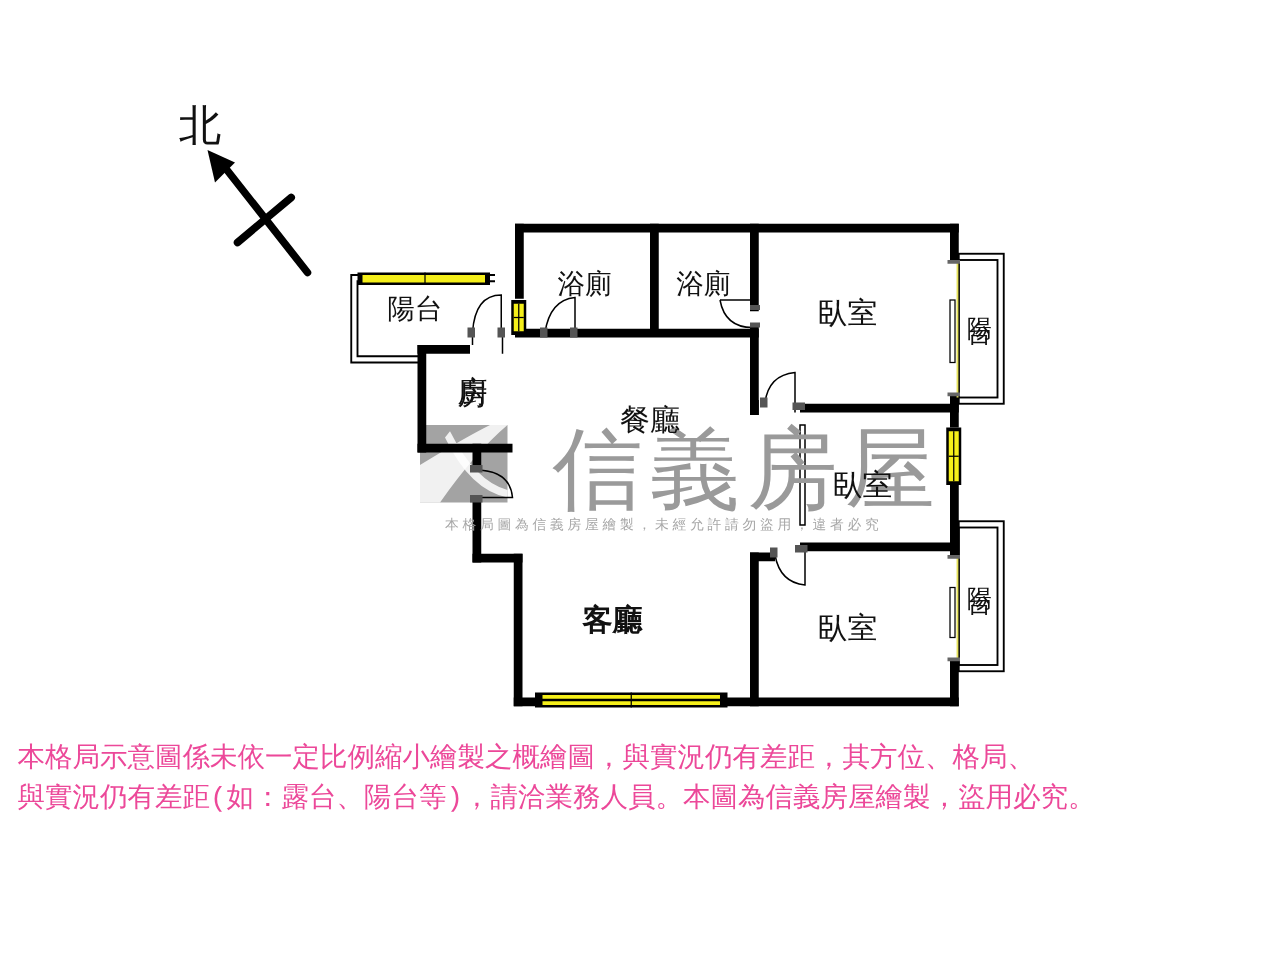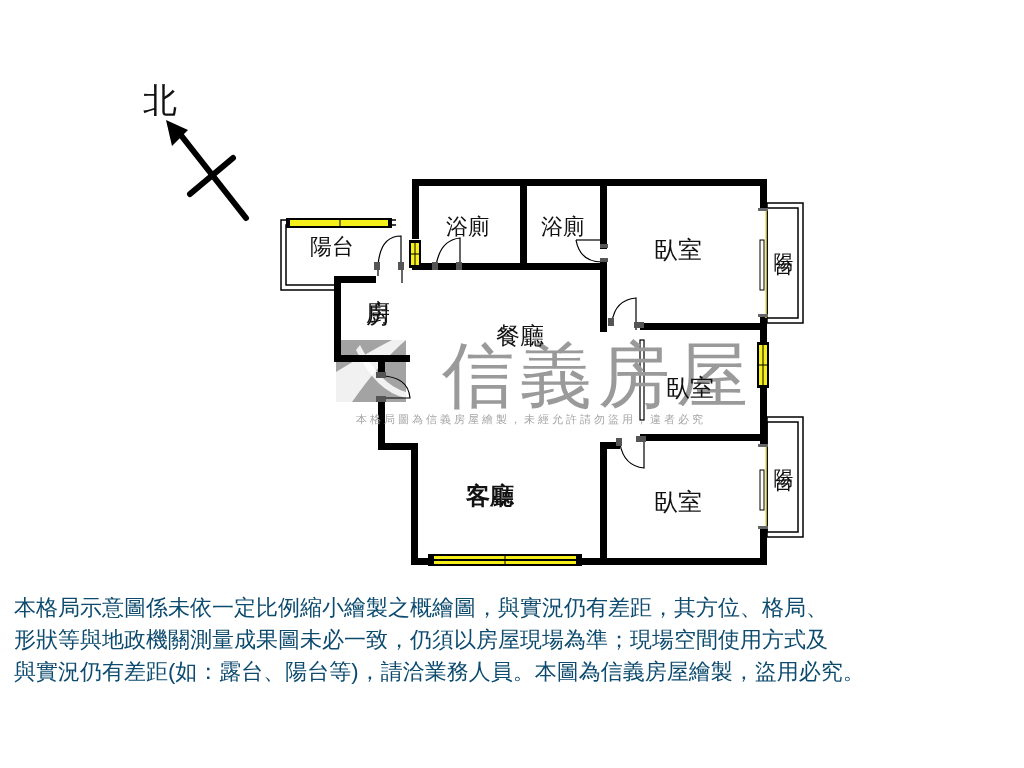--- a/index.html
+++ b/index.html
@@ -6,21 +6,21 @@
   body { width:1024px; height:768px; position:relative; overflow:hidden; font-family:"DejaVu Serif", serif; }
   #plan { position:absolute; left:0; top:0; width:1024px; height:580px; }
   .lbl { position:absolute; font-family:"DejaVu Serif", serif; color:#111; white-space:nowrap; }
   .room-lg { font-size:24px; }
   .room-md { font-size:22px; }
   .room-sm { font-size:20px; }
   .vert { writing-mode: vertical-rl; letter-spacing:2px; }
   .wm-text { position:absolute; font-family:"DejaVu Sans", sans-serif; color:#9a9a9a; font-size:72px; letter-spacing:6px; left:418px; top:328px;margin-left:24px; }
   .wm-sub { position:absolute; font-family:"DejaVu Sans", sans-serif; color:#a6a6a6; font-size:11px; letter-spacing:3px; left:336px; top:412px;margin-left:20px; }
   .north { position:absolute; left:143px; top:78px; font-size:34px; color:#111; }
-  .disclaimer { position:absolute; left:14px; top:592px; width:1000px; font-size:22px; line-height:32px; color:#0c4a6e; font-family:Liberation Sans, sans-serif; }
+  .disclaimer { position:absolute; left:14px; top:592px; width:1000px; font-size:22px; line-height:32px; color:#ec4899; font-family:Liberation Mono, monospace; }
   .disclaimer div { white-space:nowrap; }
 </style>
 </head>
 <body>
 
 <svg id="plan" viewBox="0 0 1024 580" xmlns="http://www.w3.org/2000/svg">
 
   <g>
     <rect x="336" y="340" width="70" height="62" fill="#a3a3a3"></rect>
     <path d="M336 372 Q372 350 392 340 L406 340 Q380 362 352 402 L336 402 Z" fill="#ffffff" opacity="0.85"></path>
@@ -174,15 +174,14 @@
 <div class="lbl room-lg" style="left:496px;top:320px;font-family:Liberation Mono, monospace;">餐廳</div>
 <div class="lbl room-lg" style="left:654px;top:234px;">臥室</div>
 <div class="lbl room-sm vert" style="left:771px;top:238px;">陽台</div>
 <div class="lbl room-lg" style="left:666px;top:372px;">臥室</div>
 <div class="lbl room-lg" style="left:466px;top:480px;font-weight:bold;">客廳</div>
 <div class="lbl room-lg" style="left:654px;top:486px;">臥室</div>
 <div class="lbl room-sm vert" style="left:771px;top:454px;">陽台</div>
 
 <div class="disclaimer">
   <div>本格局示意圖係未依一定比例縮小繪製之概繪圖，與實況仍有差距，其方位、格局、</div>
-  <div>形狀等與地政機關測量成果圖未必一致，仍須以房屋現場為準；現場空間使用方式及</div>
   <div>與實況仍有差距(如：露台、陽台等)，請洽業務人員。本圖為信義房屋繪製，盜用必究。</div>
 </div>
 
 </body></html>

